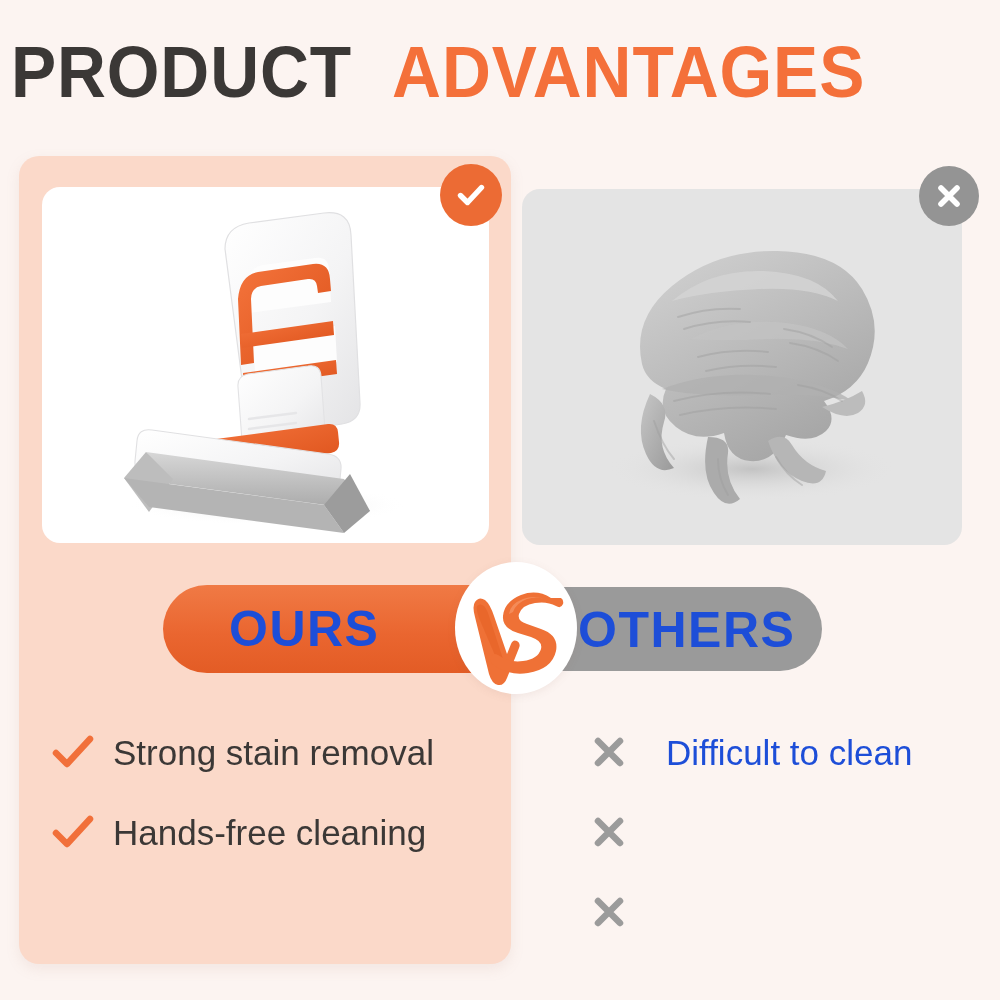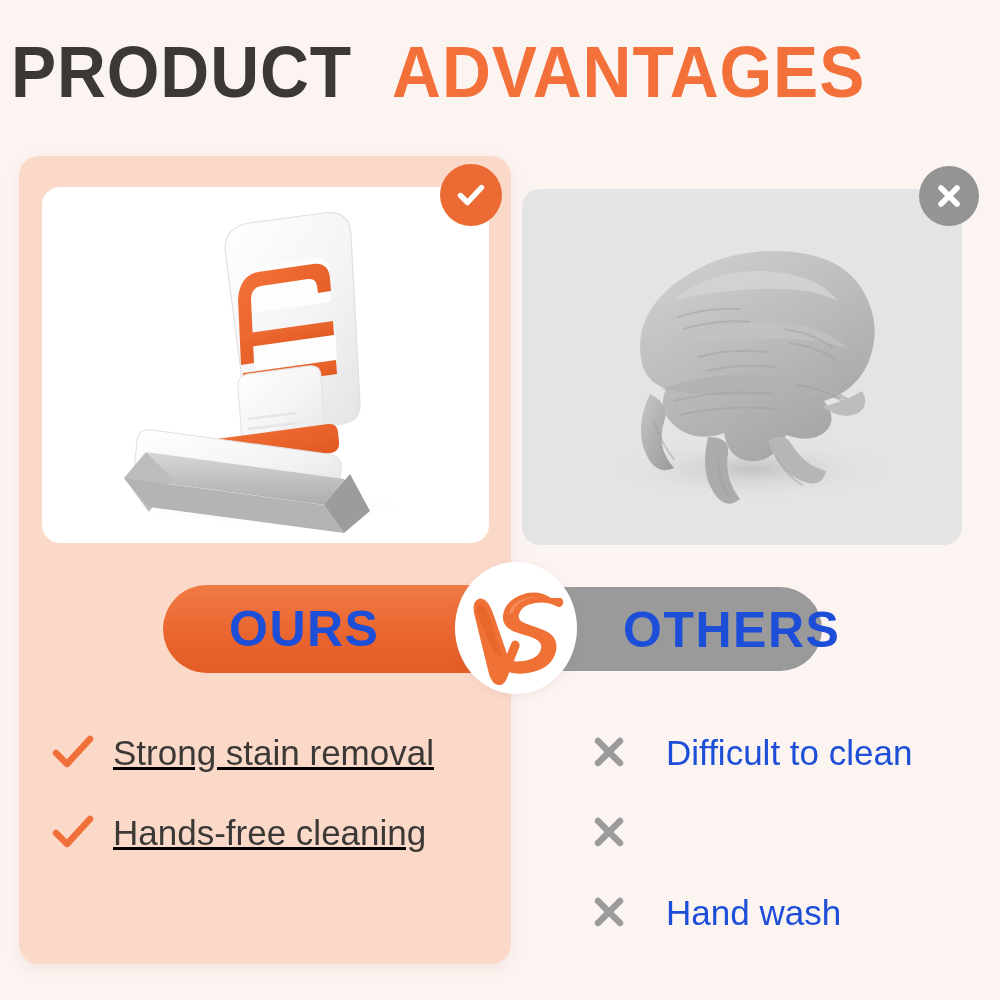--- a/index.html
+++ b/index.html
@@ -117,39 +117,39 @@
     position: absolute;
     font-family: "Liberation Sans Narrow", "Liberation Sans", sans-serif;
     font-size: 50px;
     font-weight: bold;
     color: #1d4ed8;
     letter-spacing: 1.5px;
     line-height: 1;
     white-space: nowrap;
   }
   .label-ours { left: 229px; top: 604px; }
-  .label-others { left: 578px; top: 605px; padding-left: 45px; }
+  .label-others { left: 578px; top: 605px; }
 
   .vs-circle {
     position: absolute;
     left: 455px;
     top: 562px;
     width: 122px;
     height: 132px;
     background: #ffffff;
     border-radius: 50%;
     box-shadow: 0 2px 8px rgba(150,110,95,0.10);
   }
   .vs-svg { position: absolute; left: 455px; top: 562px; width: 122px; height: 132px; }
 
   
   .list {
     position: absolute;
   }
-  .list-ours { left: 52px; top: 712px; width: 440px; text-decoration: underline; }
+  .list-ours { left: 52px; top: 712px; width: 440px; }
   .list-others { left: 593px; top: 712px; width: 380px; }
 
   .list-row {
     display: flex;
     align-items: center;
     height: 80px;
   }
   .row-icon {
     width: 46px;
     flex: 0 0 46px;
@@ -334,15 +334,14 @@
         <path d="M5 5 L27 27 M27 5 L5 27" fill="none" stroke="#9b9b9b" stroke-width="6.5" stroke-linecap="round"></path>
       </svg>
     </span>
   </div>
   <div class="list-row">
     <span class="row-icon">
       <svg width="32" height="32" viewBox="0 0 32 32" xmlns="http://www.w3.org/2000/svg">
         <path d="M5 5 L27 27 M27 5 L5 27" fill="none" stroke="#9b9b9b" stroke-width="6.5" stroke-linecap="round"></path>
       </svg>
     </span>
-    <span class="row-text">Hand wash</span>
   </div>
 </div>
 
 </body></html>

